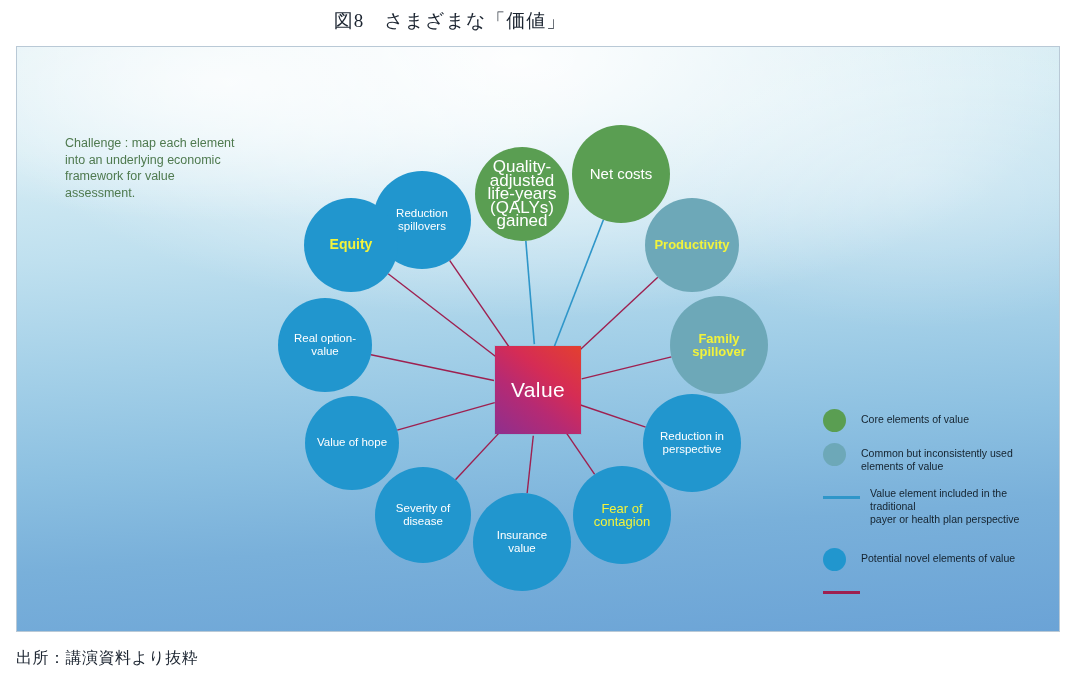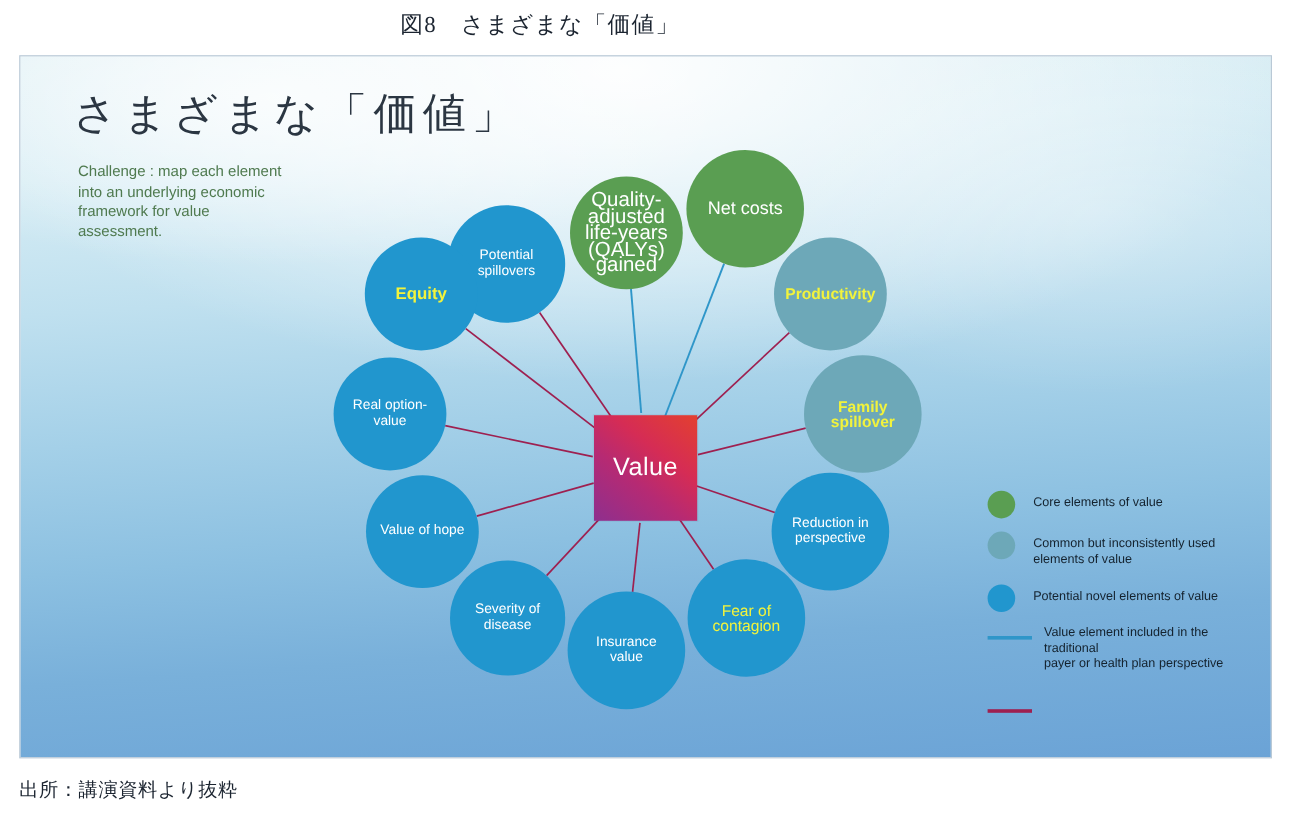--- a/index.html
+++ b/index.html
@@ -101,21 +101,20 @@
 </head>
 <body>
 
 <div class="page">
 
   <div class="fig-title">図8　さまざまな「価値」</div>
 
   <div class="slide">
     <div class="slide-inner">
 
-      <div class="slide-title">さまざまな「価値」</div>
       <div class="challenge">Challenge : map each element
 into an underlying economic
 framework for value
 assessment.</div>
 
       <svg class="lines" id="line-layer" viewBox="0 0 1042 584">
           <line x1="495.6362751531724" y1="305.0030022409594" x2="432.6182781665456" y2="213.4750628302824" stroke="#9e2050" stroke-width="1.4"></line>
           <line x1="517.3387095745292" y1="297.15250767216" x2="508.8240144443806" y2="193.84417694366257" stroke="#2f96c9" stroke-width="1.6"></line>
           <line x1="537.1410262833525" y1="300.0609806823586" x2="586.4242158247939" y2="172.73939014270496" stroke="#2f96c9" stroke-width="1.6"></line>
           <line x1="553.7627532700286" y1="311.4664409363505" x2="640.7811243624145" y2="230.21907121720707" stroke="#9e2050" stroke-width="1.4"></line>
@@ -124,21 +123,21 @@
           <line x1="546.0992474677417" y1="381.18007220622087" x2="577.6697083129035" y2="427.32992308467783" stroke="#9e2050" stroke-width="1.4"></line>
           <line x1="516.289184696688" y1="388.74725083438466" x2="510.1295544413841" y2="446.2692328068511" stroke="#9e2050" stroke-width="1.4"></line>
           <line x1="490.5324561130603" y1="376.8528265410442" x2="438.4987134794024" y2="432.67531143543215" stroke="#9e2050" stroke-width="1.4"></line>
           <line x1="477.72265312151717" y1="355.605755279539" x2="380.20078451752653" y2="383.12020656221017" stroke="#9e2050" stroke-width="1.4"></line>
           <line x1="476.9718502331159" y1="333.4915732897809" x2="353.98495642319006" y2="307.71513163870213" stroke="#9e2050" stroke-width="1.4"></line>
           <line x1="485.43822958642204" y1="314.81259552482885" x2="371.1422935430703" y2="226.80017413767487" stroke="#9e2050" stroke-width="1.4"></line>
         </svg>
 
       <div id="node-layer">
           <div class="node n-blue t-white" style="left: 356px; top: 124px; width: 98px; height: 98px; font-size: 11.5px;">
-            <span>Potential
+            <span>Reduction
 spillovers</span>
           </div>
           <div class="node n-green t-white" style="left: 458px; top: 100px; width: 94px; height: 94px; font-size: 17px;">
             <span>Quality-
 adjusted
 life-years
 (QALYs)
 gained</span>
           </div>
           <div class="node n-green t-white" style="left: 555px; top: 78px; width: 98px; height: 98px; font-size: 15px;">
@@ -186,29 +185,29 @@
       <div class="legend" id="legend">
           <div class="leg-row dotrow">
             <div class="leg-dot" style="background: rgb(90, 158, 82);"></div>
             <span class="leg-txt">Core elements of value</span>
           </div>
           <div class="leg-row dotrow">
             <div class="leg-dot" style="background: rgb(109, 168, 184);"></div>
             <span class="leg-txt">Common but inconsistently used
 elements of value</span>
           </div>
-          <div class="leg-row dotrow">
-            <div class="leg-dot" style="background: rgb(33, 150, 206);"></div>
-            <span class="leg-txt">Potential novel elements of value</span>
-          </div>
           <div class="leg-row linerow">
             <div class="leg-line" style="background: rgb(47, 150, 201);"></div>
             <span class="leg-txt">Value element included in the traditional
 payer or health plan perspective</span>
           </div>
+          <div class="leg-row dotrow">
+            <div class="leg-dot" style="background: rgb(33, 150, 206);"></div>
+            <span class="leg-txt">Potential novel elements of value</span>
+          </div>
           <div class="leg-row linerow">
             <div class="leg-line" style="background: rgb(158, 32, 80);"></div>
           </div>
         </div>
 
     </div>
   </div>
 
   <div class="source">出所：講演資料より抜粋</div>
 </div>

